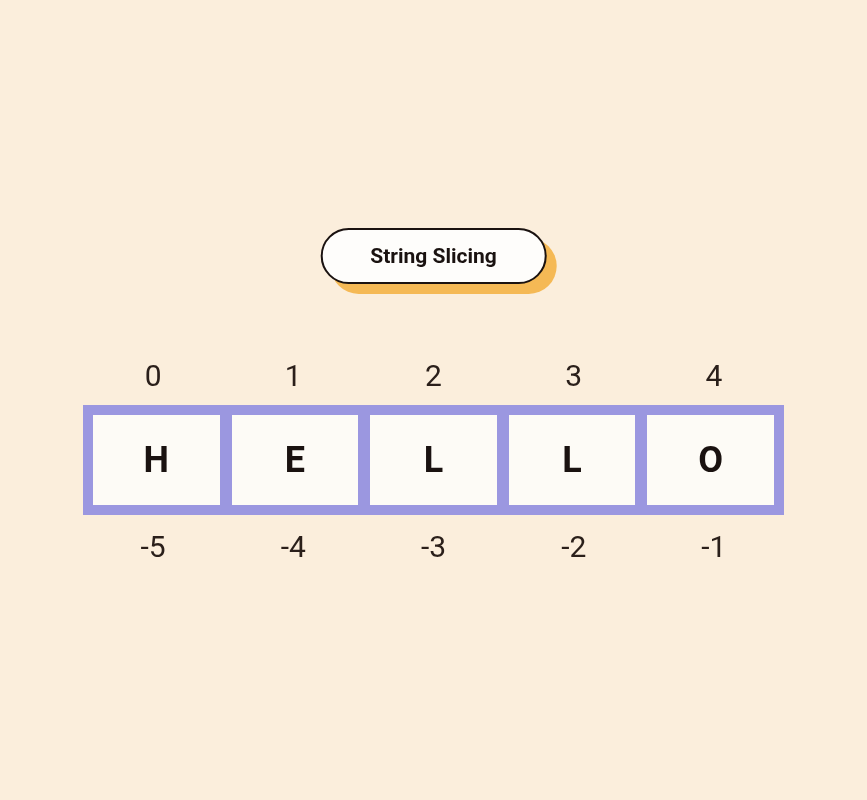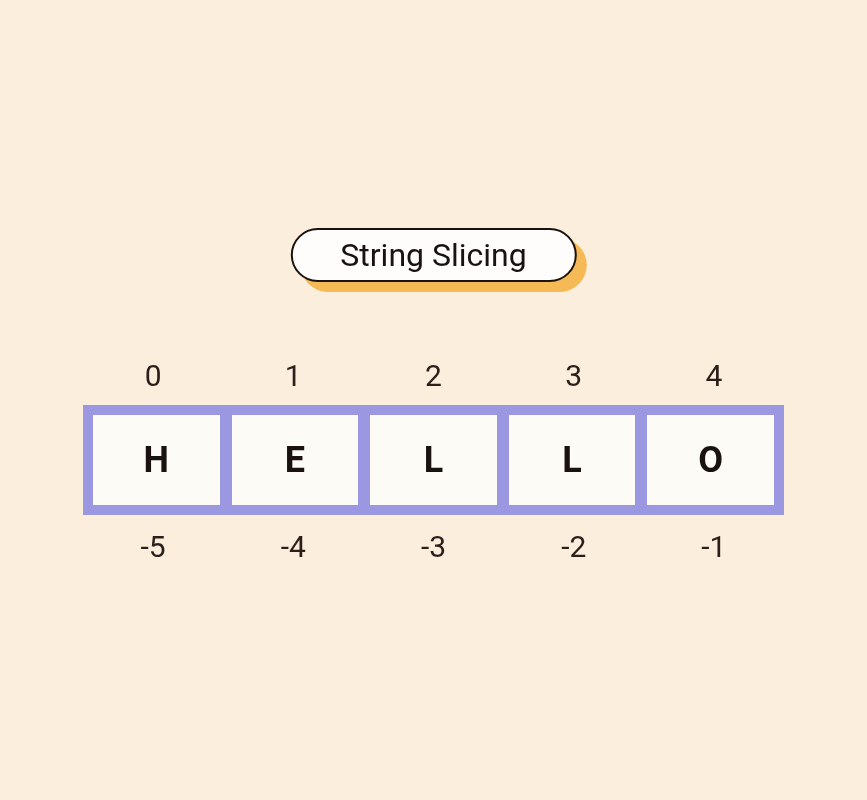--- a/index.html
+++ b/index.html
@@ -24,23 +24,23 @@
     height: 100%;
     background: #f5b955;
     border-radius: 40px;
     z-index: 0;
   }
   .title-pill {
     position: relative;
     background: #fefdfb;
     border: 2px solid #1a1210;
     border-radius: 40px;
-    padding: 6px 48px;
-    font-size: 32px;
-    font-weight: 400;
+    padding: 14px 48px;
+    font-size: 21px;
+    font-weight: 700;
     z-index: 1;
     white-space: nowrap;
   }
   .diagram {
     position: absolute;
     top: 358px;
     left: 83px;
     width: 701px;
   }
   .index-row {

